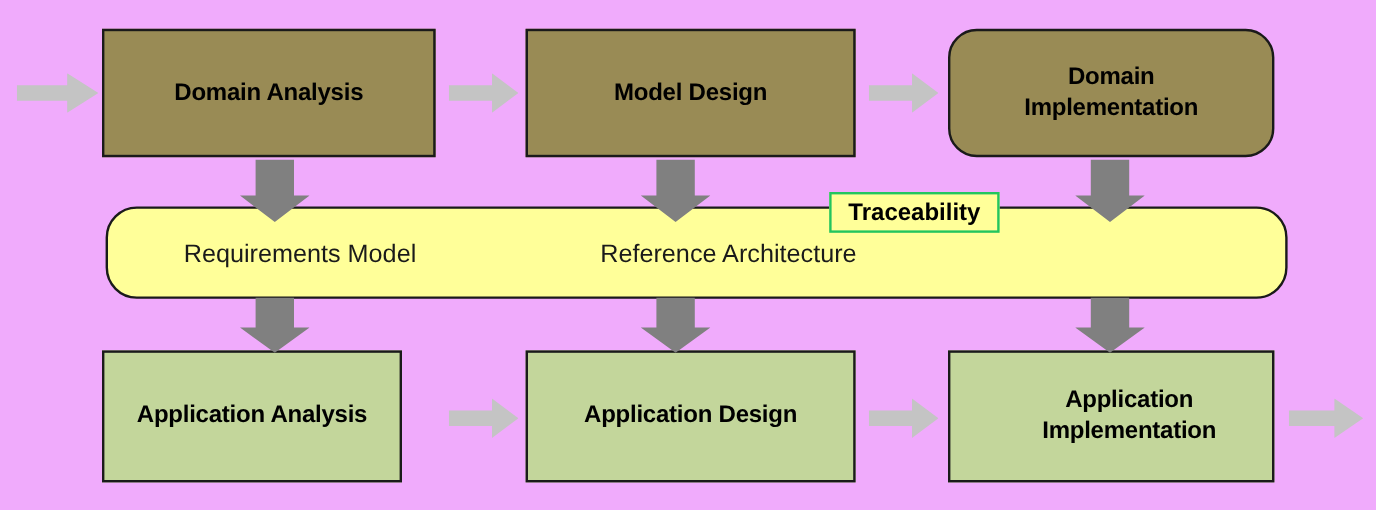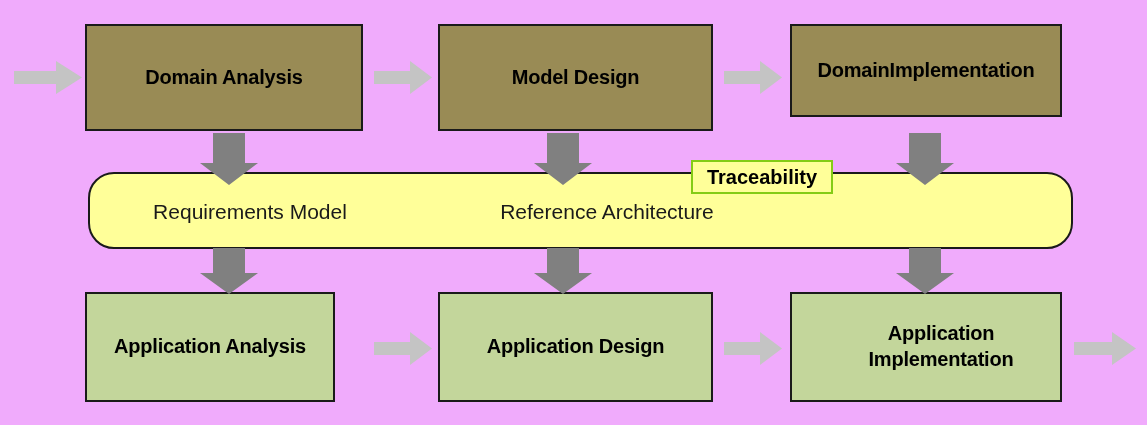--- a/index.html
+++ b/index.html
@@ -52,21 +52,21 @@
     text-align: center;
     white-space: nowrap;
     font-weight: normal;
     margin-left: 22px;
   }
 
   
   #traceability-tag {
     position: absolute;
     box-sizing: border-box;
-    border: 2px solid #84cc16;
+    border: 2px solid #22c55e;
     background: #FFFF99;
     display: flex;
     align-items: center;
     justify-content: center;
     font-weight: bold;
     font-size: 20px;
     color: #000000;
     z-index: 6;
   }
 
@@ -101,21 +101,21 @@
   <div class="pbox domain" style="left:438px; top:24px; width:275px; height:107px;">
     <span>Model Design</span>
   </div>
 
   <div class="arrow-right" style="left:724px; top:61px;">
     <svg width="58" height="33" viewBox="0 0 58 33">
       <polygon points="0,10 36,10 36,0 58,16.5 36,33 36,23 0,23" fill="#C4C4C4"></polygon>
     </svg>
   </div>
 
-  <div class="pbox domain" style="left:790px; top:24px; width:272px; height:93px; flex-direction:row;">
+  <div class="pbox domain" style="left:790px; top:24px; width:272px; height:107px; flex-direction:column;border-radius:24px;">
     <span>Domain</span>
     <span>Implementation</span>
   </div>
 
   <div class="arrow-down" style="left:200px; top:133px;">
     <svg width="58" height="52" viewBox="0 0 58 52">
       <polygon points="13,0 45,0 45,30 58,30 29,52 0,30 13,30" fill="#808080"></polygon>
     </svg>
   </div>
   <div class="arrow-down" style="left:534px; top:133px;">

